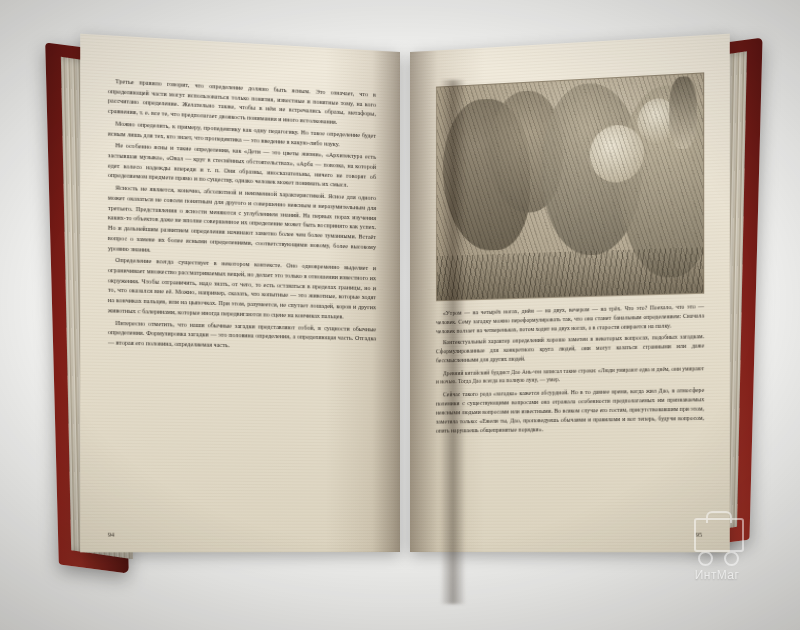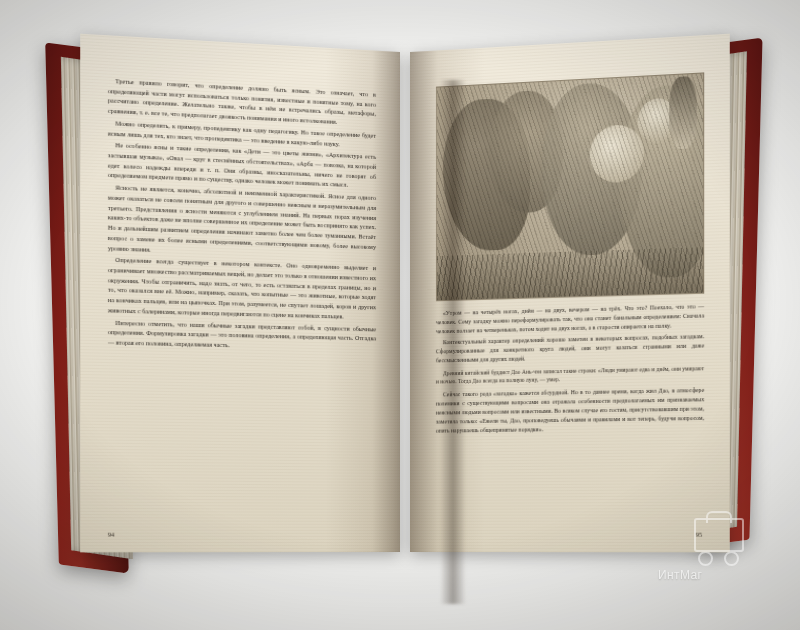--- a/index.html
+++ b/index.html
@@ -173,21 +173,21 @@
     pointer-events:none;
   }
 
   
   .watermark{
     position:absolute;
     right:24px; bottom:16px;
     width:118px;height:96px;
     opacity:.55;
     color:#ffffff;
-    text-align:left;
+    text-align:center;
     font-family:"Liberation Sans", sans-serif;
   }
   .wm-cart{
     width:62px;height:48px;margin:0 auto 2px;
     position:relative;
   }
   .wm-cart .box{
     position:absolute;left:8px;top:0;width:46px;height:30px;
     border:2px solid rgba(255,255,255,.9);border-radius:3px;
   }

